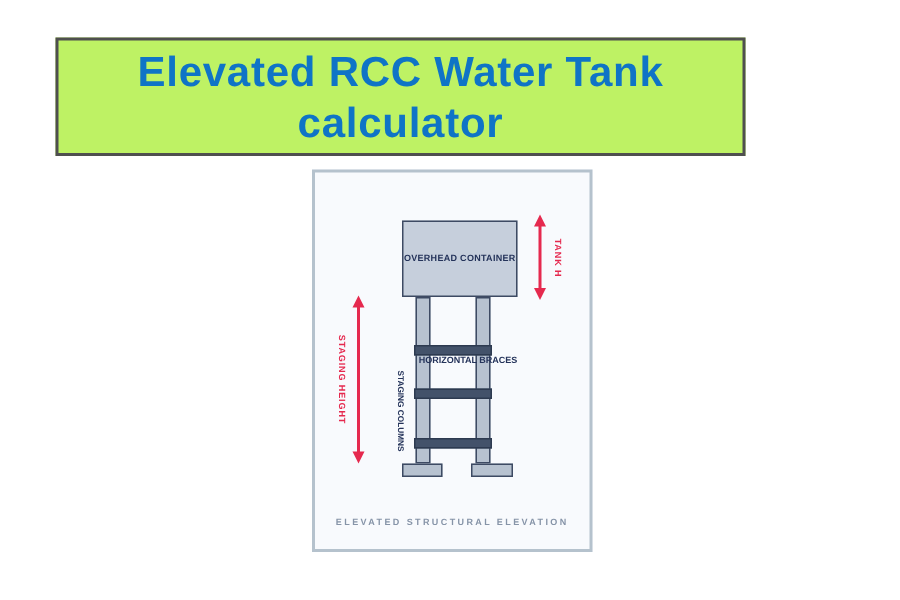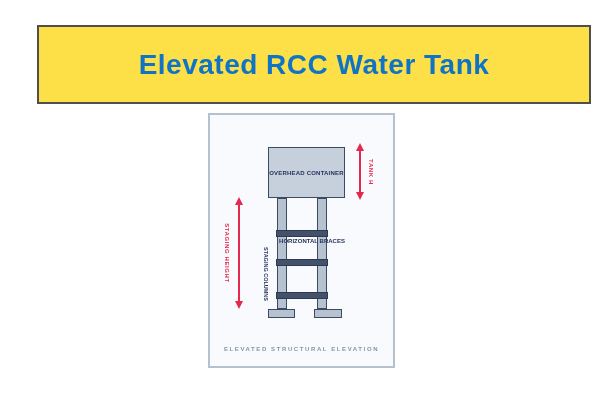--- a/index.html
+++ b/index.html
@@ -8,22 +8,22 @@
     position:relative;
     width:600px; height:400px;
     background:#ffffff;
     font-family:"Liberation Sans", sans-serif;
     overflow:hidden;
   }
 
   
   .title-box {
     position:absolute; left:37px; top:25px;
-    width:554px; height:79px;
-    background:#fde047;
+    width:460px; height:79px;
+    background:#bef264;
     border:2px solid #4f4f4f;
     display:flex; flex-direction:column;
     align-items:center; justify-content:center;
   }
   .title-line {
     color:#0f74c6;
     font-weight:700;
     font-size:28px;
     line-height:34px;
     letter-spacing:0.5px;
@@ -129,20 +129,21 @@
     letter-spacing:1.6px;
     color:#8694a8;
     white-space:nowrap;
   }
 </style>
 </head>
 <body>
 
 <div class="title-box">
   <div class="title-line">Elevated RCC Water Tank</div>
+  <div class="title-line">calculator</div>
 </div>
 
 <div class="diagram-card">
 
   <div class="tank">
     <span class="tank-label">OVERHEAD CONTAINER</span>
   </div>
 
   <div class="column column-left"></div>
   <div class="column column-right"></div>

